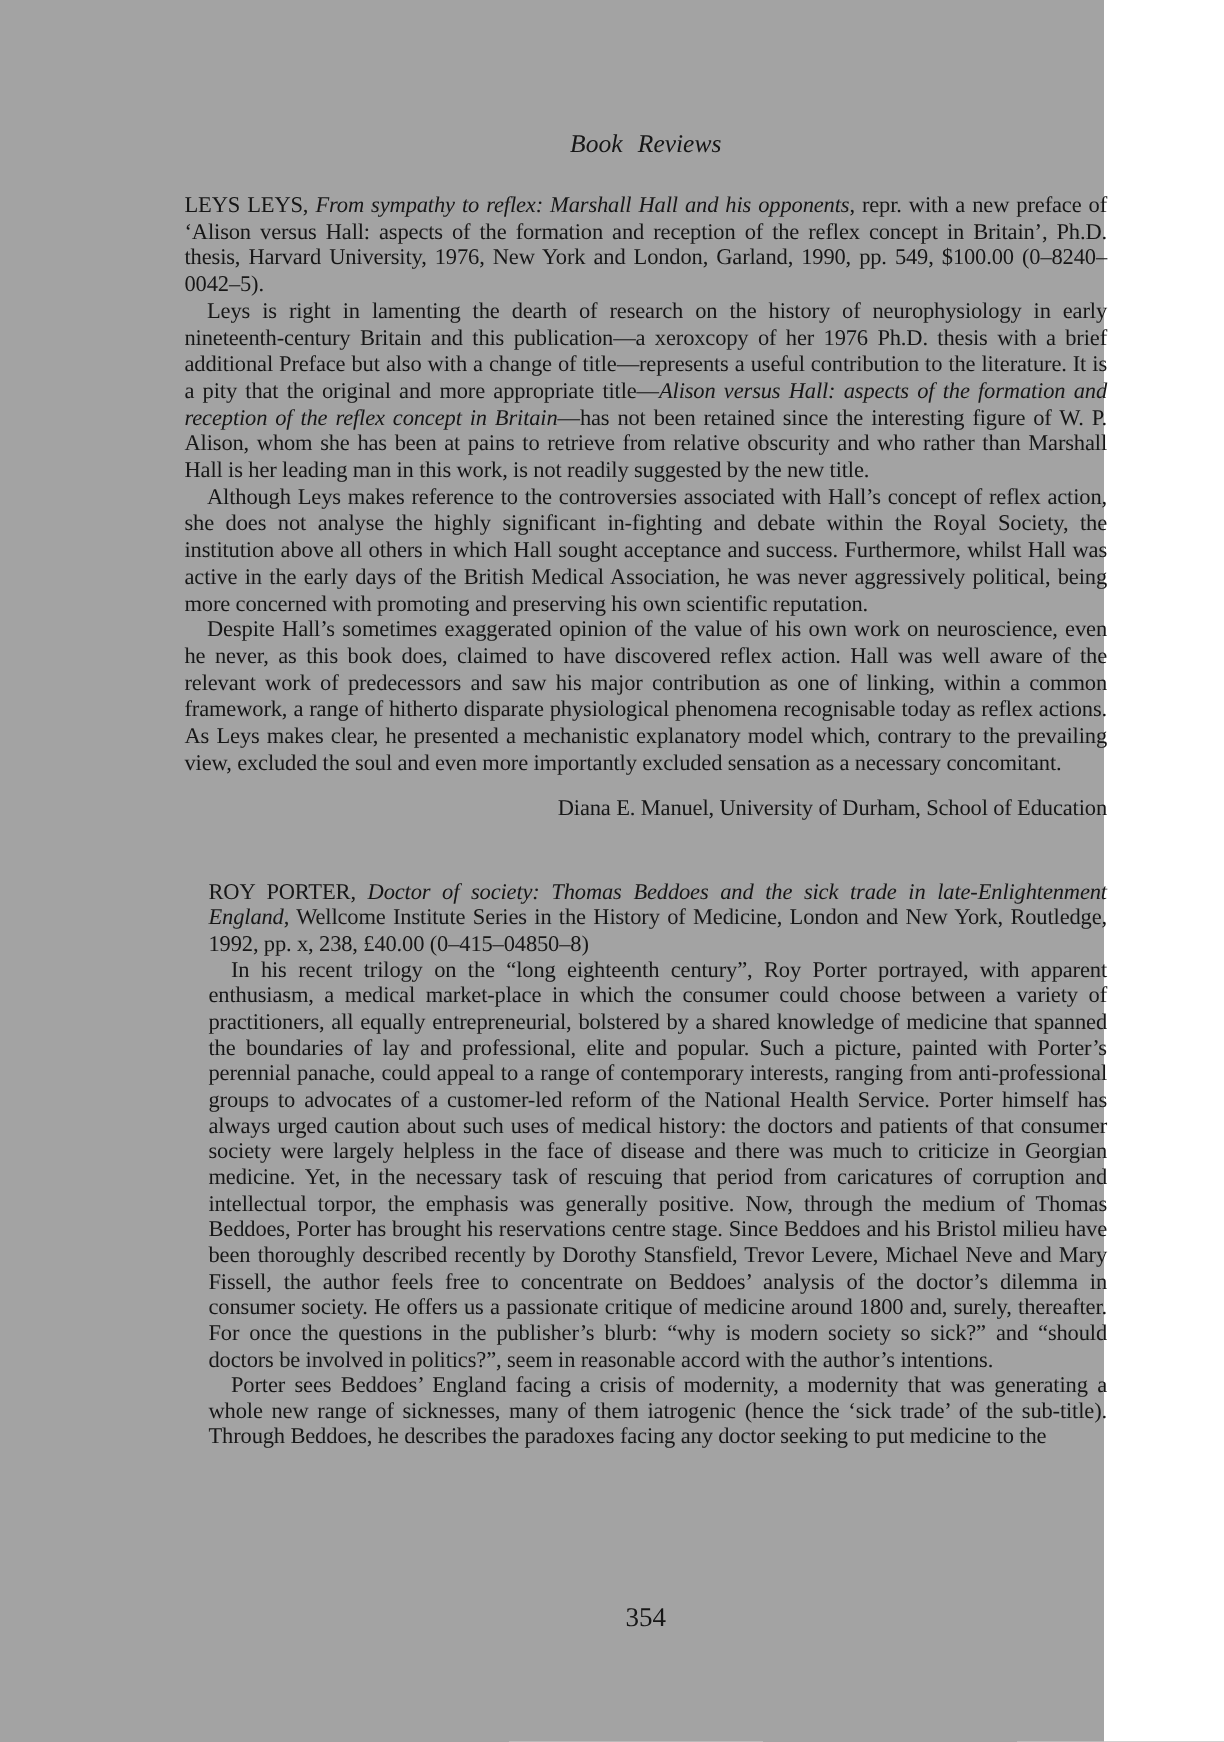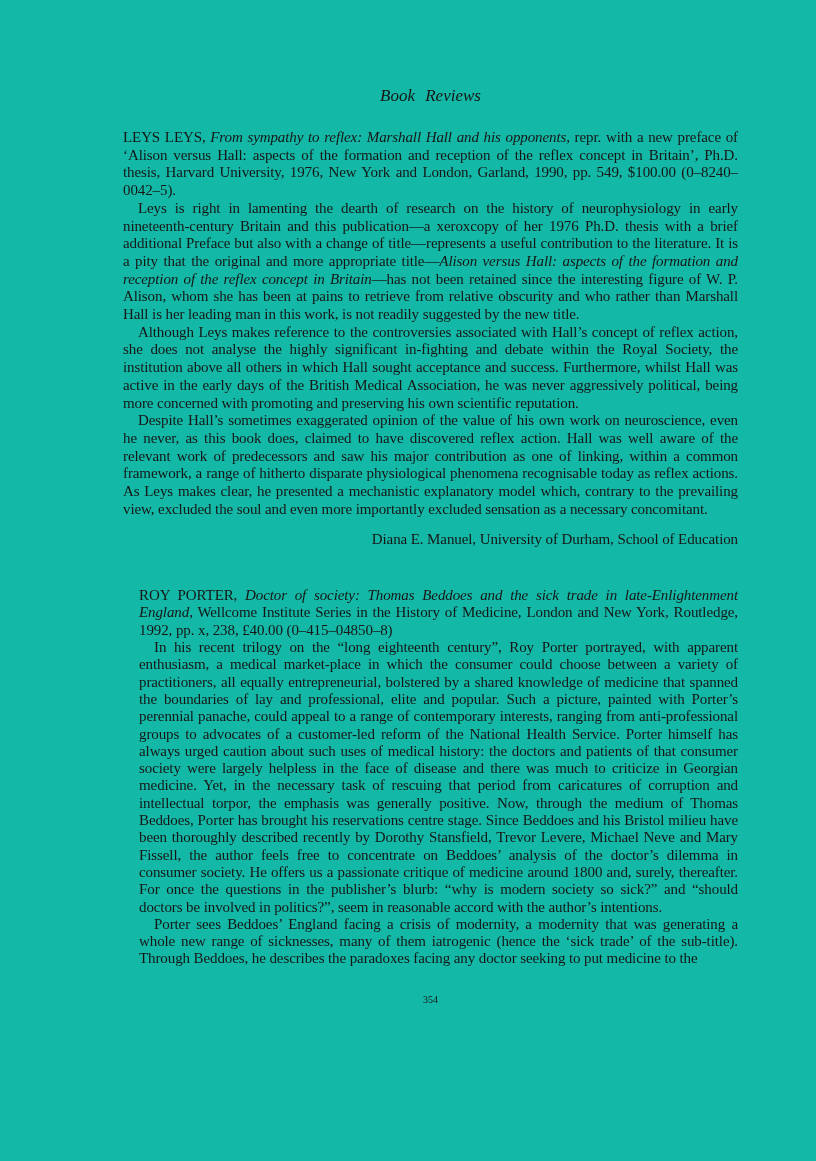--- a/index.html
+++ b/index.html
@@ -3,21 +3,21 @@
 <meta charset="utf-8">
 <style>
   html, body { margin: 0; padding: 0; }
   body {
     width: 816px; height: 1161px;
     background: #ffffff;
     overflow: hidden;
     font-family: "Liberation Serif", "DejaVu Serif", serif;
     color: #161616;
   }
-  .page { position: relative; width: 816px; height: 1161px; background: #14b8a6; }
+  .page { position: relative; width: 736px; height: 1161px; background: #a3a3a3; }
   .content {
     position: absolute; left: 123px; top: 0; width: 615px;
   }
   .running-head {
     margin: 86px 0 0 0;
     text-align: center;
     font-style: italic;
     font-size: 17px;
     line-height: 20px;
     word-spacing: 0.35em;
@@ -31,23 +31,23 @@
   .review-2 { margin-top: 38px; line-height: 17.3px; margin-left: 16px; }
   .hdr { margin: 0; text-indent: 0; }
   .para { margin: 0; text-indent: 15px; }
   .attribution {
     margin: 13px 0 0 0;
     text-align: right;
     text-indent: 0;
   }
   .page-number {
     position: absolute;
-    left: 123px; top: 994px; width: 615px;
+    left: 123px; top: 1068px; width: 615px;
     text-align: center;
-    font-size: 10px;
+    font-size: 18px;
   }
   i { }
 </style>
 </head>
 <body>
 
 <div class="page">
   <div class="content">
 
     <div class="running-head">Book Reviews</div>

